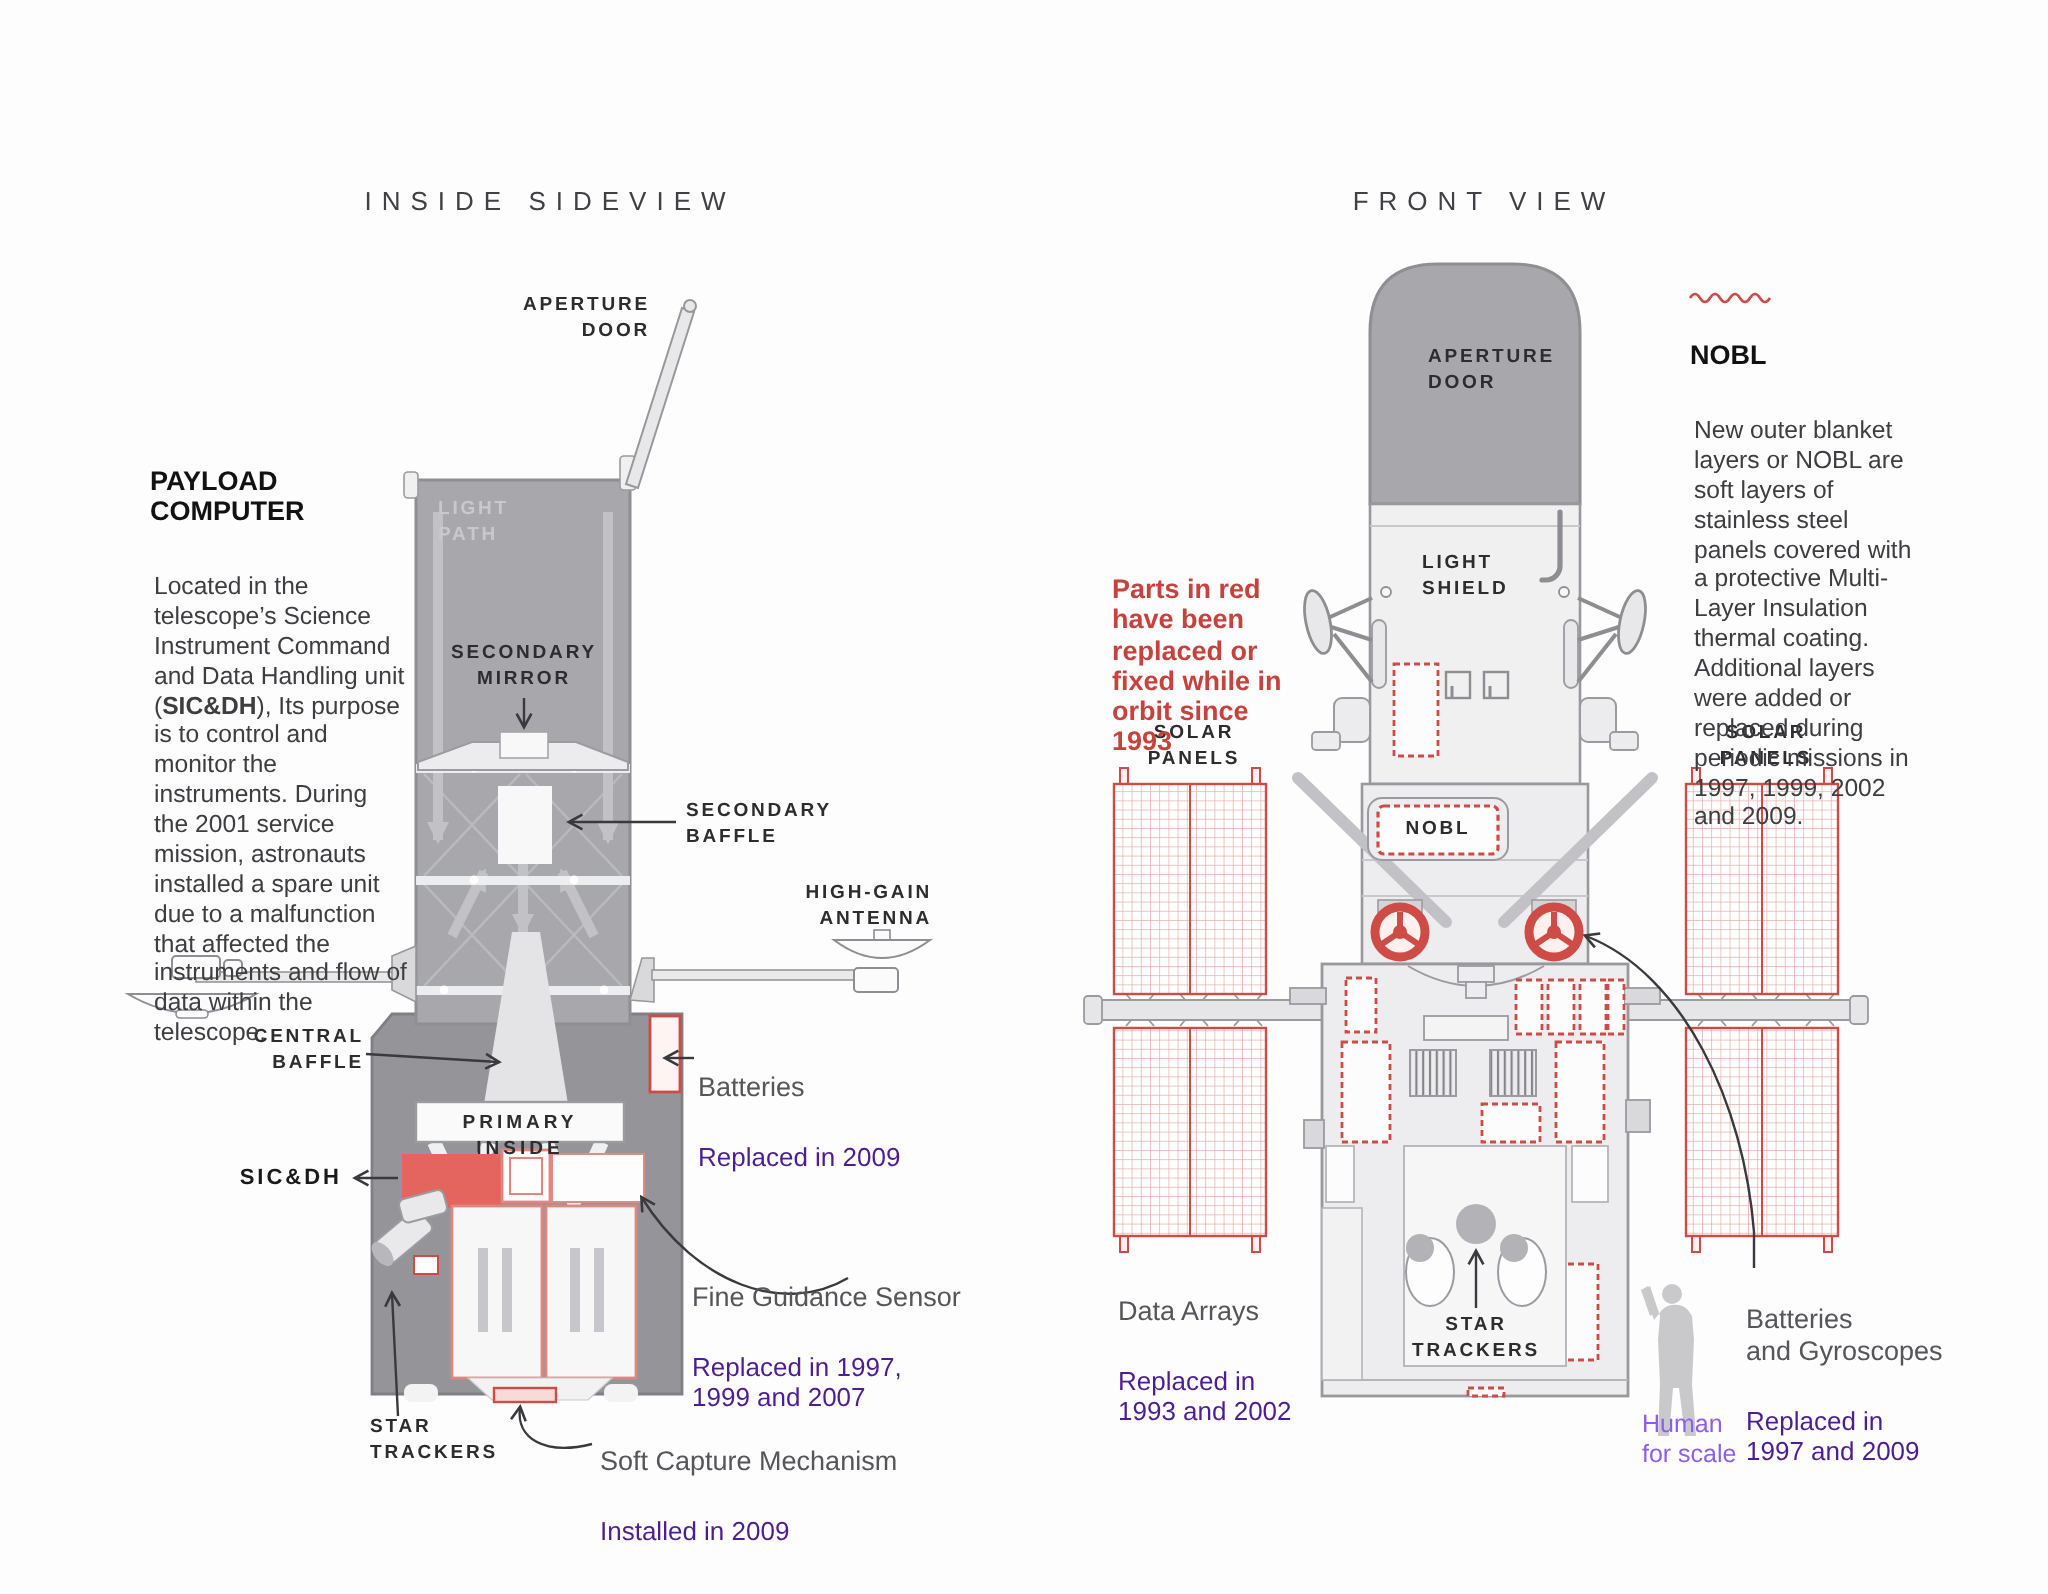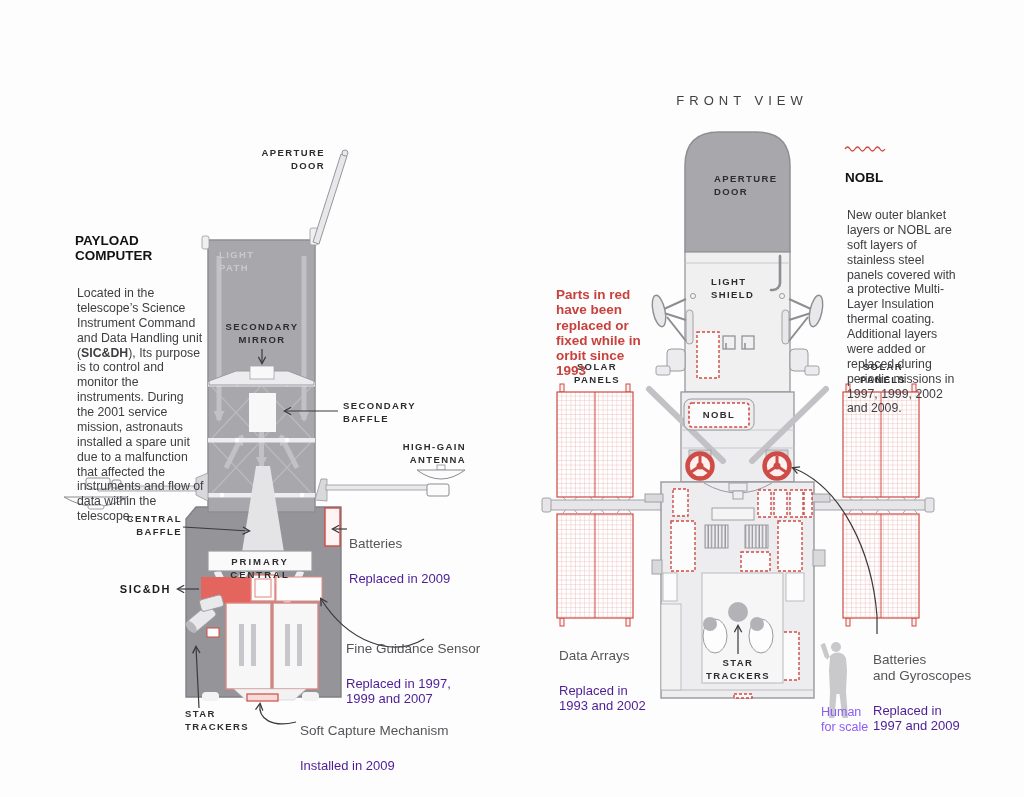--- a/index.html
+++ b/index.html
@@ -324,35 +324,36 @@
       <path d="M824,643 L828,656 L825,658 L820.5,645 Z"></path>
     </g>
 
     <g stroke="#3a3a3e" stroke-width="1.2" fill="none">
       <line x1="738" y1="654" x2="738" y2="626" marker-end="url(#mA)"></line>
       <path d="M877,634 L877,616 C872,552 842,487 793,468" marker-end="url(#mA)"></path>
     </g>
   </g>
 </svg>
 
+<div class="abs title" style="left:160px;top:93px;width:230px">INSIDE SIDEVIEW</div>
 <div class="abs title" style="left:637px;top:93px;width:210px">FRONT VIEW</div>
 
 <div class="abs lbl right" style="left:240px;top:147px;width:85px">APERTURE
 DOOR</div>
 <div class="abs lbl faint" style="left:219px;top:249px;width:60px">LIGHT
 PATH</div>
 <div class="abs lbl center" style="left:222px;top:321px;width:80px">SECONDARY
 MIRROR</div>
 <div class="abs lbl" style="left:343px;top:400px;width:90px">SECONDARY
 BAFFLE</div>
 <div class="abs lbl right" style="left:383px;top:441px;width:83px">HIGH-GAIN
 ANTENNA</div>
 <div class="abs lbl right" style="left:106px;top:513px;width:76px">CENTRAL
 BAFFLE</div>
-<div class="abs lbl center" style="left:208px;top:556px;width:104px;letter-spacing:2px">PRIMARY CENTRAL</div>
+<div class="abs lbl center" style="left:208px;top:556px;width:104px;letter-spacing:2px">PRIMARY INSIDE</div>
 <div class="abs sicdh" style="left:103px;top:583px;width:68px">SIC&amp;DH</div>
 <div class="abs lbl" style="left:185px;top:708px;width:70px">STAR
 TRACKERS</div>
 
 <div class="abs" style="left:75px;top:215px;width:131px">
   <div class="note-head">PAYLOAD COMPUTER</div>
   <p class="note-body"><span>Located in the telescope’s Science Instrument Command and Data Handling unit (</span><b>SIC&amp;DH</b><span>), Its purpose is to control and monitor the instruments. During the 2001 service mission, astronauts installed a spare unit due to a malfunction that affected the instruments and flow of data within the telescope.</span></p>
 </div>
 
 <div class="abs" style="left:349px;top:518px;width:110px">

